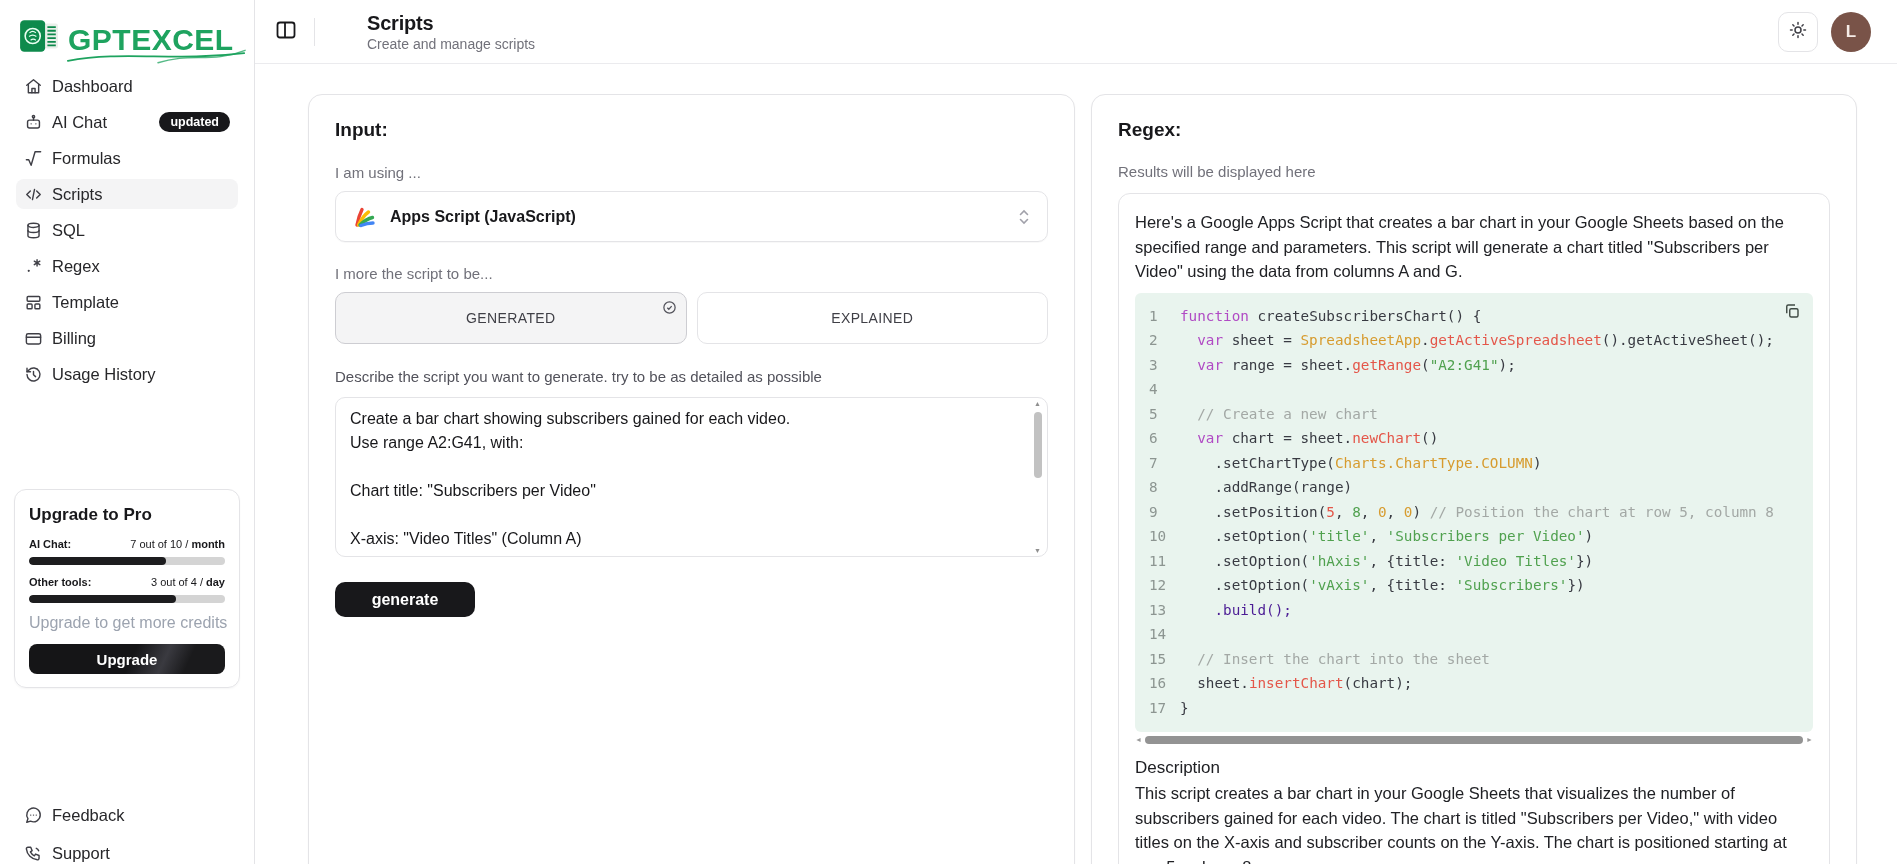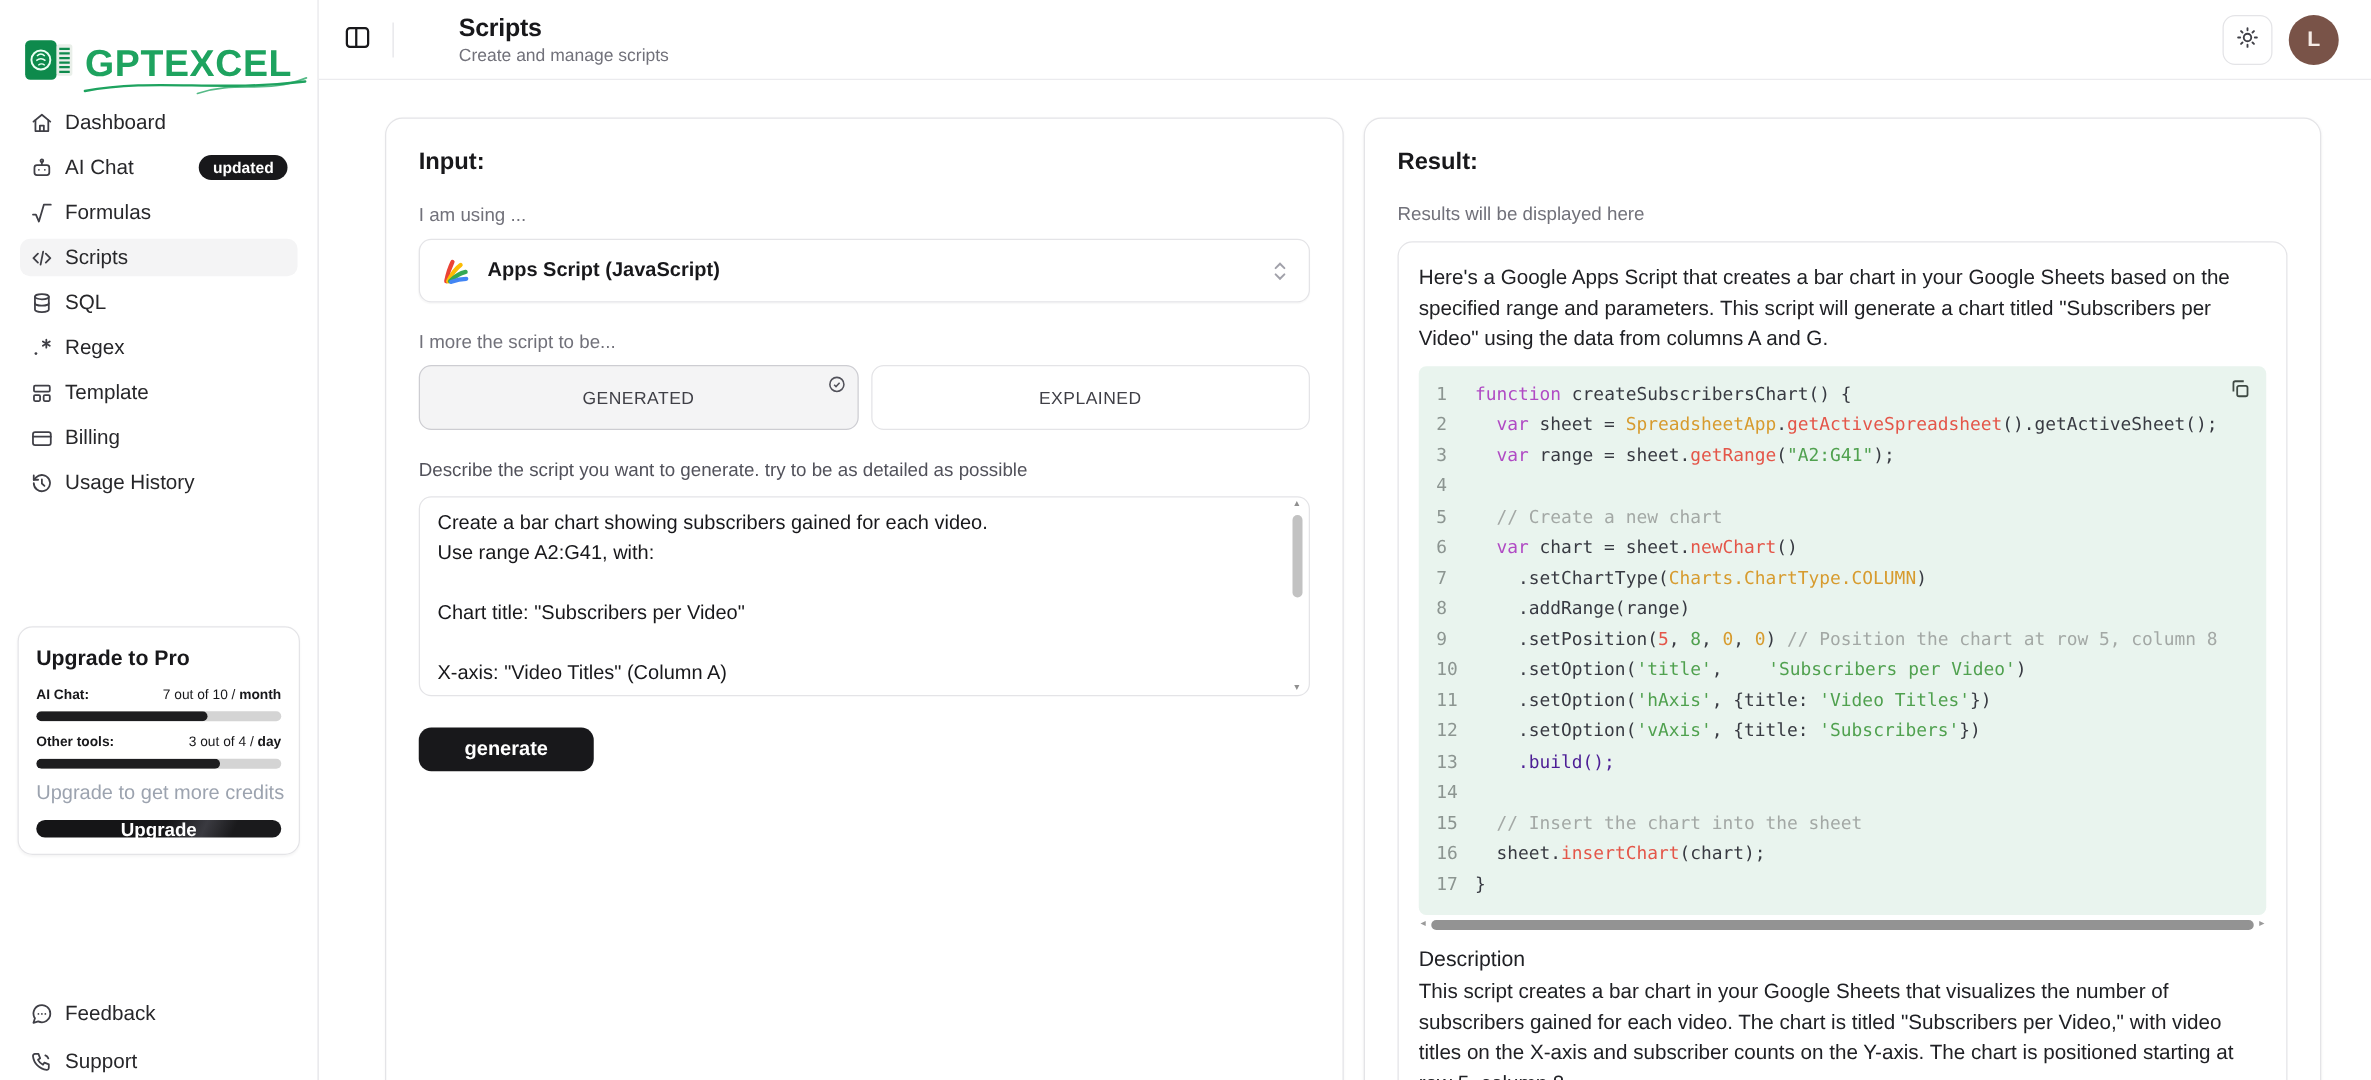--- a/index.html
+++ b/index.html
@@ -25,21 +25,21 @@
     font-weight:600; padding:4px 11px; border-radius:999px; line-height:1; }
   .upgrade-card { margin:100px 14px 0; border:1px solid #e4e4e7; border-radius:12px;
     padding:15px 14px 13px; box-shadow:0 1px 2px rgba(0,0,0,.04); }
   .up-title { font-size:17px; font-weight:700; margin-bottom:13px; }
   .meter-row { display:flex; justify-content:space-between; align-items:baseline; font-size:11px; margin-bottom:7px; }
   .meter-label { font-weight:700; }
   .meter-unit { font-weight:700; }
   .meter-bar { height:8px; background:#d4d4d4; border-radius:5px; overflow:hidden; margin-bottom:11px; }
   .meter-fill { height:100%; background:#1d1d1f; border-radius:5px; }
   .up-note { color:#9ca3af; font-size:16px; margin:2px 0 12px; white-space:nowrap; }
-  .up-btn { display:block; width:100%; height:14px; border:none; border-radius:8px; color:#fff;
+  .up-btn { display:block; width:100%; height:30px; border:none; border-radius:8px; color:#fff;
     font-family:inherit; font-size:15px; font-weight:700; cursor:pointer;
     background:linear-gradient(115deg,#151517 52%,#3a3a40 68%,#1a1a1c 80%); }
   .sidebar-footer { margin-top:112px; padding:0 16px; display:flex; flex-direction:column; gap:8px; }
 
   
   .main { flex:1; display:flex; flex-direction:column; min-width:0; }
   .topbar { height:64px; flex:none; border-bottom:1px solid #ebebee; display:flex; align-items:center;
     padding:0 26px 0 17px; background:#fff; }
   .panel-toggle { width:28px; height:28px; border:none; background:none; color:#18181b; cursor:pointer; padding:0; }
   .panel-toggle svg { width:24px; height:24px; }
@@ -347,21 +347,21 @@
 X-axis: "Video Titles" (Column A)</div>
           <div class="v-scroll">
             <div class="v-thumb"></div>
           </div>
         </div>
 
         <button class="generate-btn">generate</button>
       </section>
 
       <section class="card result-card">
-        <h2 class="panel-title">Result:</h2>
+        <h2 class="panel-title">Regex:</h2>
         <div class="placeholder-text">Results will be displayed here</div>
 
         <div class="result-box">
           <p class="intro-text">Here's a Google Apps Script that creates a bar chart in your Google Sheets based on the specified range and parameters. This script will generate a chart titled "Subscribers per Video" using the data from columns A and G.</p>
 
           <div class="code-block">
             <button class="copy-btn">
               <span>
                 <svg viewBox="0 0 24 24" fill="none" stroke="currentColor" stroke-width="1.9">
                   <rect x="9" y="9" width="11" height="11" rx="2"></rect>
@@ -401,21 +401,21 @@
                 <div class="code-line">
                   <span class="ln">8</span>
                   <span class="code-text"><span style="color: rgb(56, 58, 66);">    .addRange(range)</span></span>
                 </div>
                 <div class="code-line">
                   <span class="ln">9</span>
                   <span class="code-text"><span style="color: rgb(56, 58, 66);">    .setPosition(</span><span style="color: rgb(228, 86, 73);">5</span><span style="color: rgb(56, 58, 66);">, </span><span style="color: rgb(80, 161, 79);">8</span><span style="color: rgb(56, 58, 66);">, </span><span style="color: rgb(215, 155, 46);">0</span><span style="color: rgb(56, 58, 66);">, </span><span style="color: rgb(215, 155, 46);">0</span><span style="color: rgb(56, 58, 66);">) </span><span style="color: rgb(163, 168, 165);">// Position the chart at row 5, column 8</span></span>
                 </div>
                 <div class="code-line">
                   <span class="ln">10</span>
-                  <span class="code-text"><span style="color: rgb(56, 58, 66);">    .setOption(</span><span style="color: rgb(80, 161, 79);">'title'</span><span style="color: rgb(56, 58, 66);">, </span><span style="color: rgb(80, 161, 79); margin-left: 28px;">'Subscribers per Video'</span><span style="color: rgb(56, 58, 66);">)</span></span>
+                  <span class="code-text"><span style="color: rgb(56, 58, 66);">    .setOption(</span><span style="color: rgb(80, 161, 79);">'title'</span><span style="color: rgb(56, 58, 66);">, </span><span style="color: rgb(80, 161, 79);">'Subscribers per Video'</span><span style="color: rgb(56, 58, 66);">)</span></span>
                 </div>
                 <div class="code-line">
                   <span class="ln">11</span>
                   <span class="code-text"><span style="color: rgb(56, 58, 66);">    .setOption(</span><span style="color: rgb(80, 161, 79);">'hAxis'</span><span style="color: rgb(56, 58, 66);">, {title: </span><span style="color: rgb(80, 161, 79);">'Video Titles'</span><span style="color: rgb(56, 58, 66);">})</span></span>
                 </div>
                 <div class="code-line">
                   <span class="ln">12</span>
                   <span class="code-text"><span style="color: rgb(56, 58, 66);">    .setOption(</span><span style="color: rgb(80, 161, 79);">'vAxis'</span><span style="color: rgb(56, 58, 66);">, {title: </span><span style="color: rgb(80, 161, 79);">'Subscribers'</span><span style="color: rgb(56, 58, 66);">})</span></span>
                 </div>
                 <div class="code-line">

